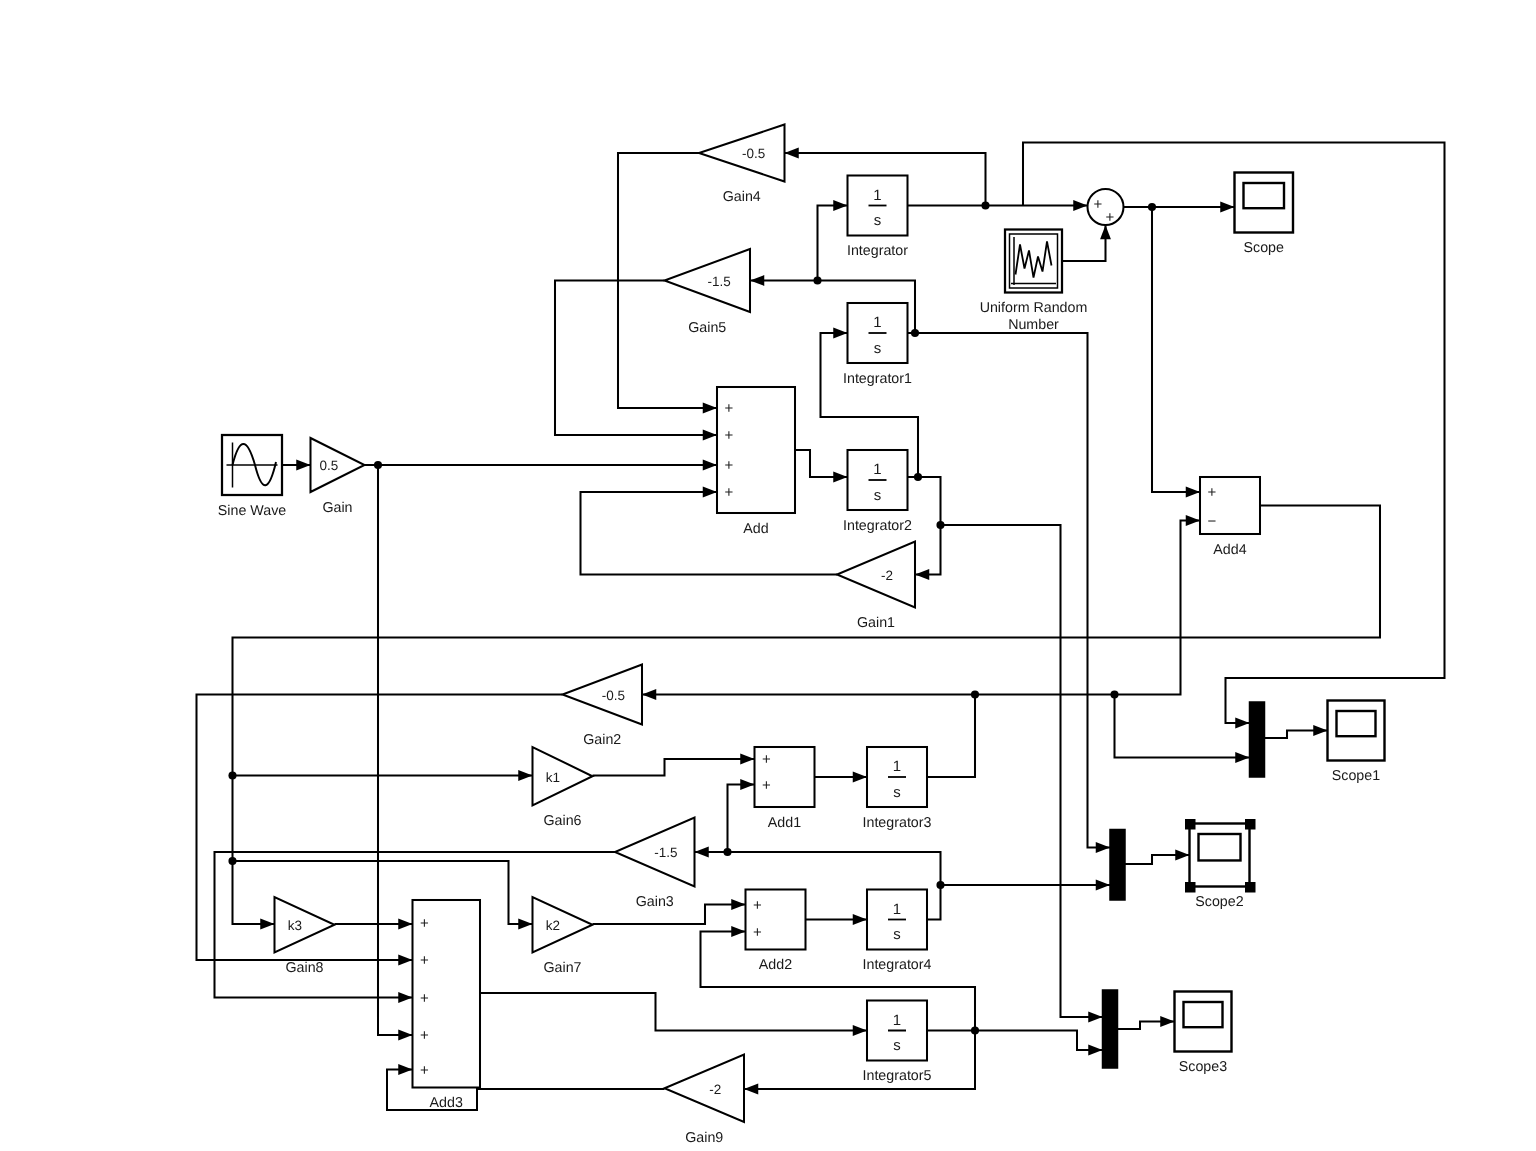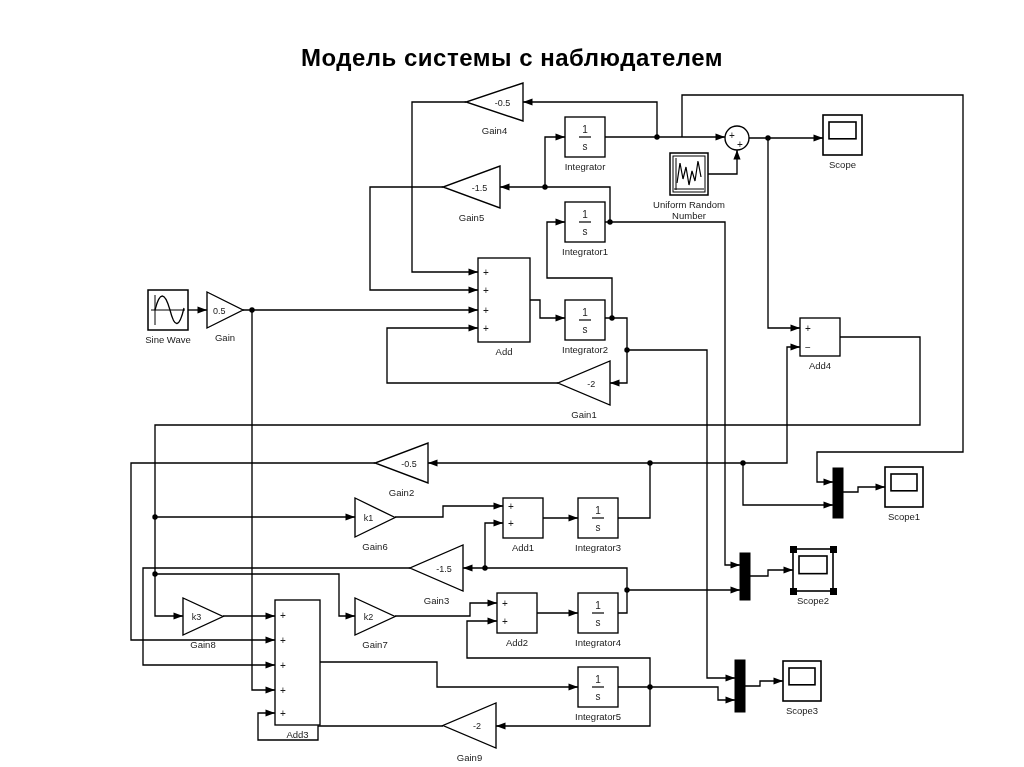--- a/index.html
+++ b/index.html
@@ -6,21 +6,20 @@
   #stage{position:relative;width:1024px;height:767px;background:#fff;overflow:hidden;
          font-family:"Liberation Sans", sans-serif;}
   .title{position:absolute;top:44px;left:0;width:1024px;text-align:center;
          font-size:24px;font-weight:bold;color:#000;letter-spacing:0.5px;}
   svg text{font-family:"Liberation Sans", sans-serif;}
 </style>
 </head>
 <body>
 
 <div id="stage">
-  <div class="title">Модель системы с наблюдателем</div>
   <svg id="diagram" width="1024" height="767" viewBox="0 0 1024 767" style="position:absolute;left:0;top:0;">
       <g>
         <g>
           <polyline points="188,310 207,310" fill="none" stroke="#000000" stroke-width="1.35"></polyline>
           <polygon points="207,310 197.5,313.6 197.5,306.4" fill="#000000"></polygon>
         </g>
         <g>
           <polyline points="243,310 478,310" fill="none" stroke="#000000" stroke-width="1.35"></polyline>
           <polygon points="478,310 468.5,313.6 468.5,306.4" fill="#000000"></polygon>
           <circle cx="252" cy="310" r="2.7" fill="#000000"></circle>

